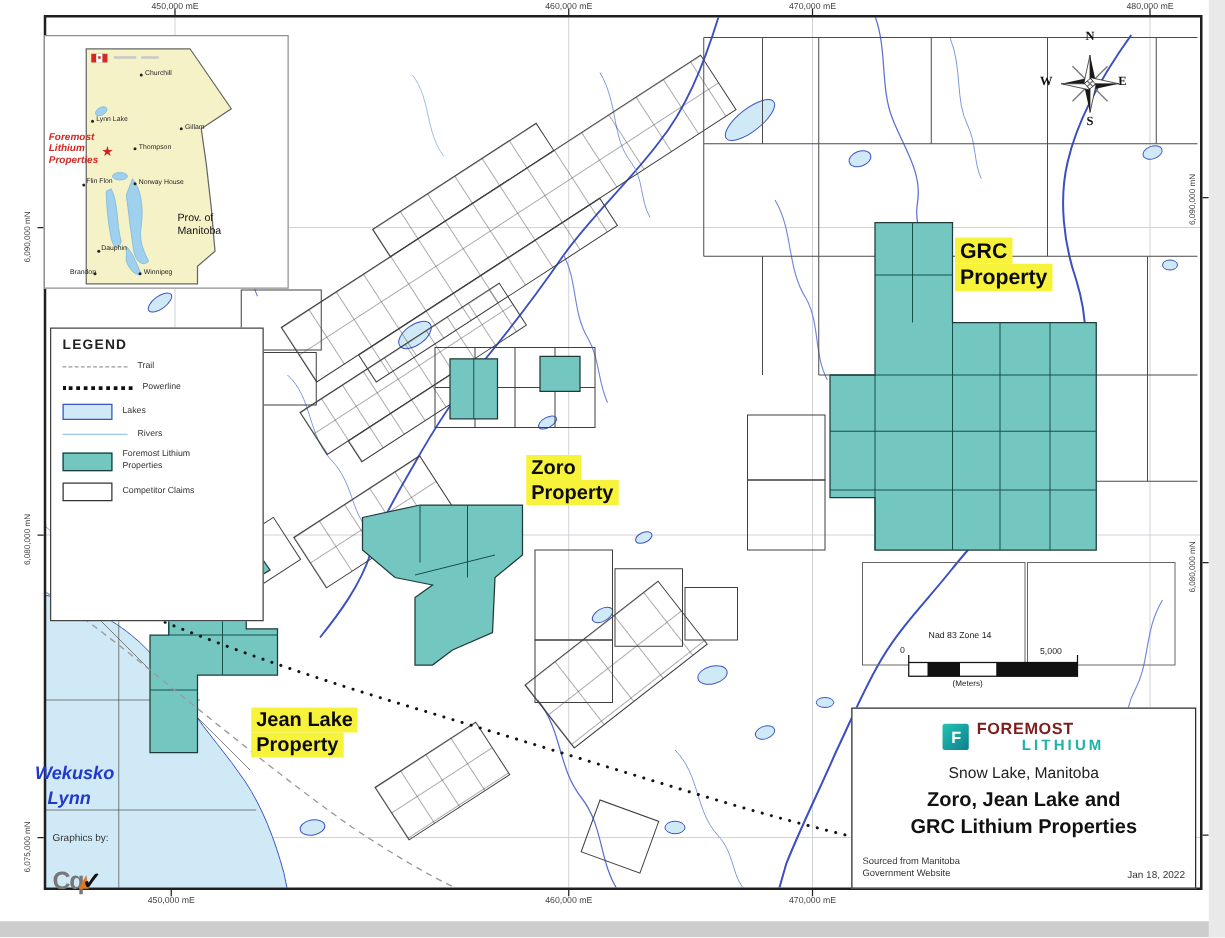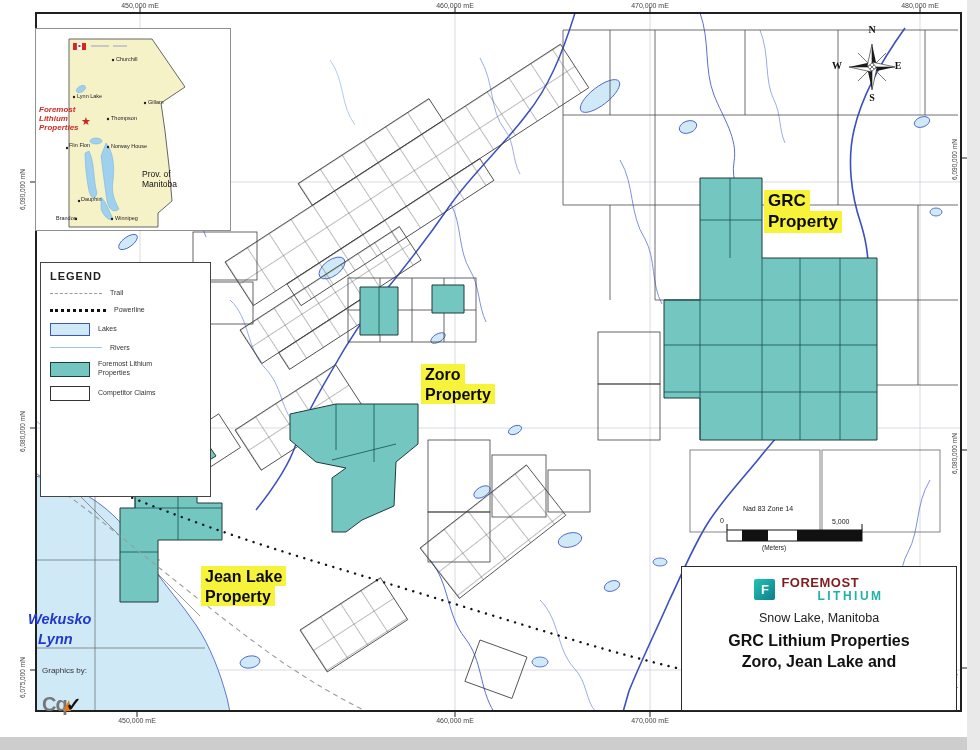--- a/index.html
+++ b/index.html
@@ -345,20 +345,27 @@
   <div id="title-block">
     <div class="logo-row">
       <div class="logo-icon">F</div>
       <div>
         <div class="brand1">FOREMOST</div>
         <div class="brand2">LITHIUM</div>
       </div>
     </div>
     <div class="tb-loc">Snow Lake, Manitoba</div>
     <div class="tb-title">
+      <div>Zoro, Jean Lake and</div>
       <div>GRC Lithium Properties</div>
-      <div>Zoro, Jean Lake and</div>
+    </div>
+    <div class="tb-footer">
+      <div class="tb-source">
+        <div>Sourced from Manitoba</div>
+        <div>Government Website</div>
+      </div>
+      <div class="tb-date">Jan 18, 2022</div>
     </div>
   </div>
 
   <div class="strip-bottom"></div>
   <div class="strip-right"></div>
 </div>
 
 </body></html>

